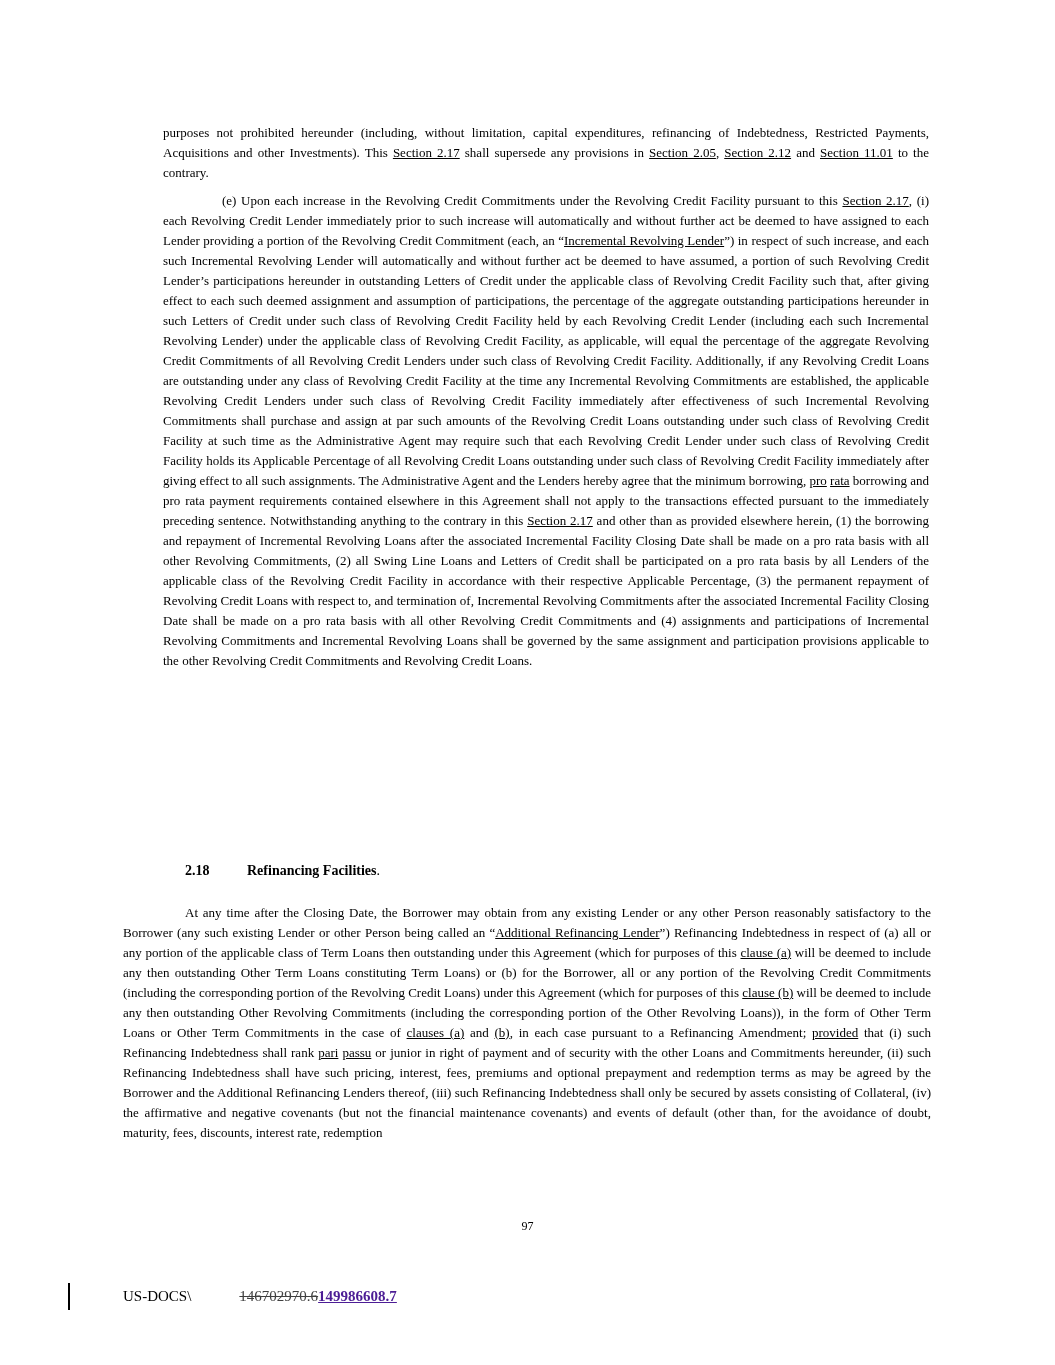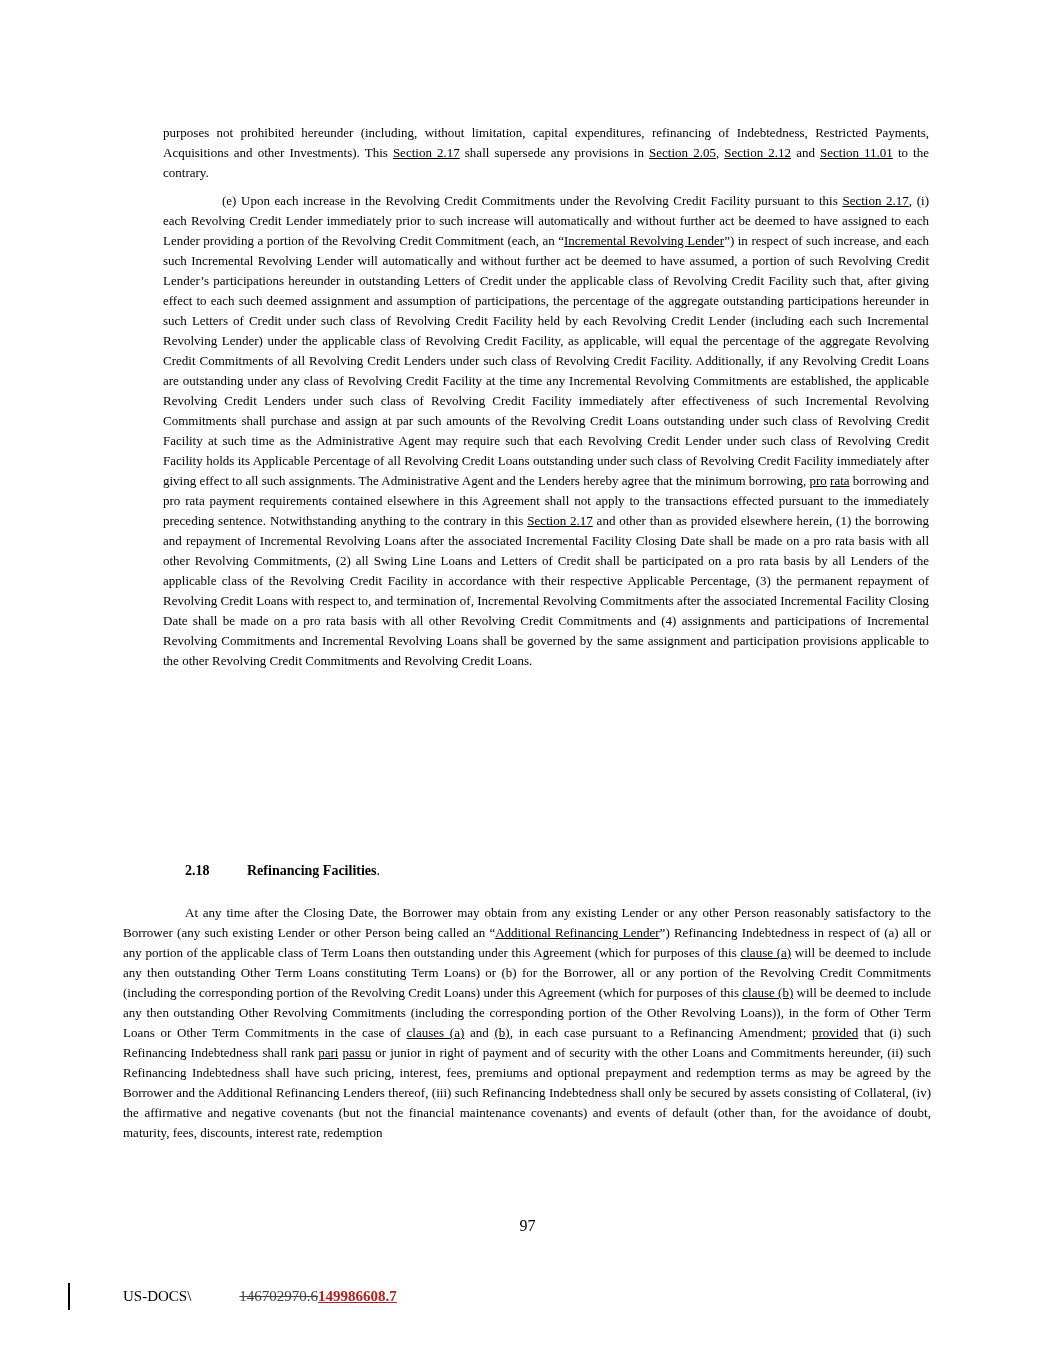--- a/index.html
+++ b/index.html
@@ -29,40 +29,40 @@
     font-weight: bold;
     display: inline-block;
     width: 62px;
   }
   #heading-218 .htitle { font-weight: bold; }
   #block-218 { left: 123px; top: 903px; width: 808px; }
   #para-218 { text-indent: 62px; }
   #page-number {
     position: absolute; left: 0; top: 1216px;
     width: 100%; text-align: center;
-    font-size: 16px; line-height: 20px;
+    font-size: 12px; line-height: 20px;
   }
   #footer {
     position: absolute; left: 123px; top: 1286px;
     font-size: 15px; line-height: 20px;
     white-space: nowrap;
   }
   #change-bar {
     position: absolute; left: 68px; top: 1283px;
     width: 2px; height: 27px;
     background: #000000;
   }
   .footer-deleted {
     color: #404040;
     font-weight: normal;
     text-decoration: line-through;
     margin-left: 48px;
   }
   .footer-inserted {
-    color: #b91c1c;
+    color: #4c1d95;
     font-weight: bold;
     text-decoration: underline;
   }
 </style>
 </head>
 <body>
 
 <div>
 
   <div id="block-217" class="textblock">

